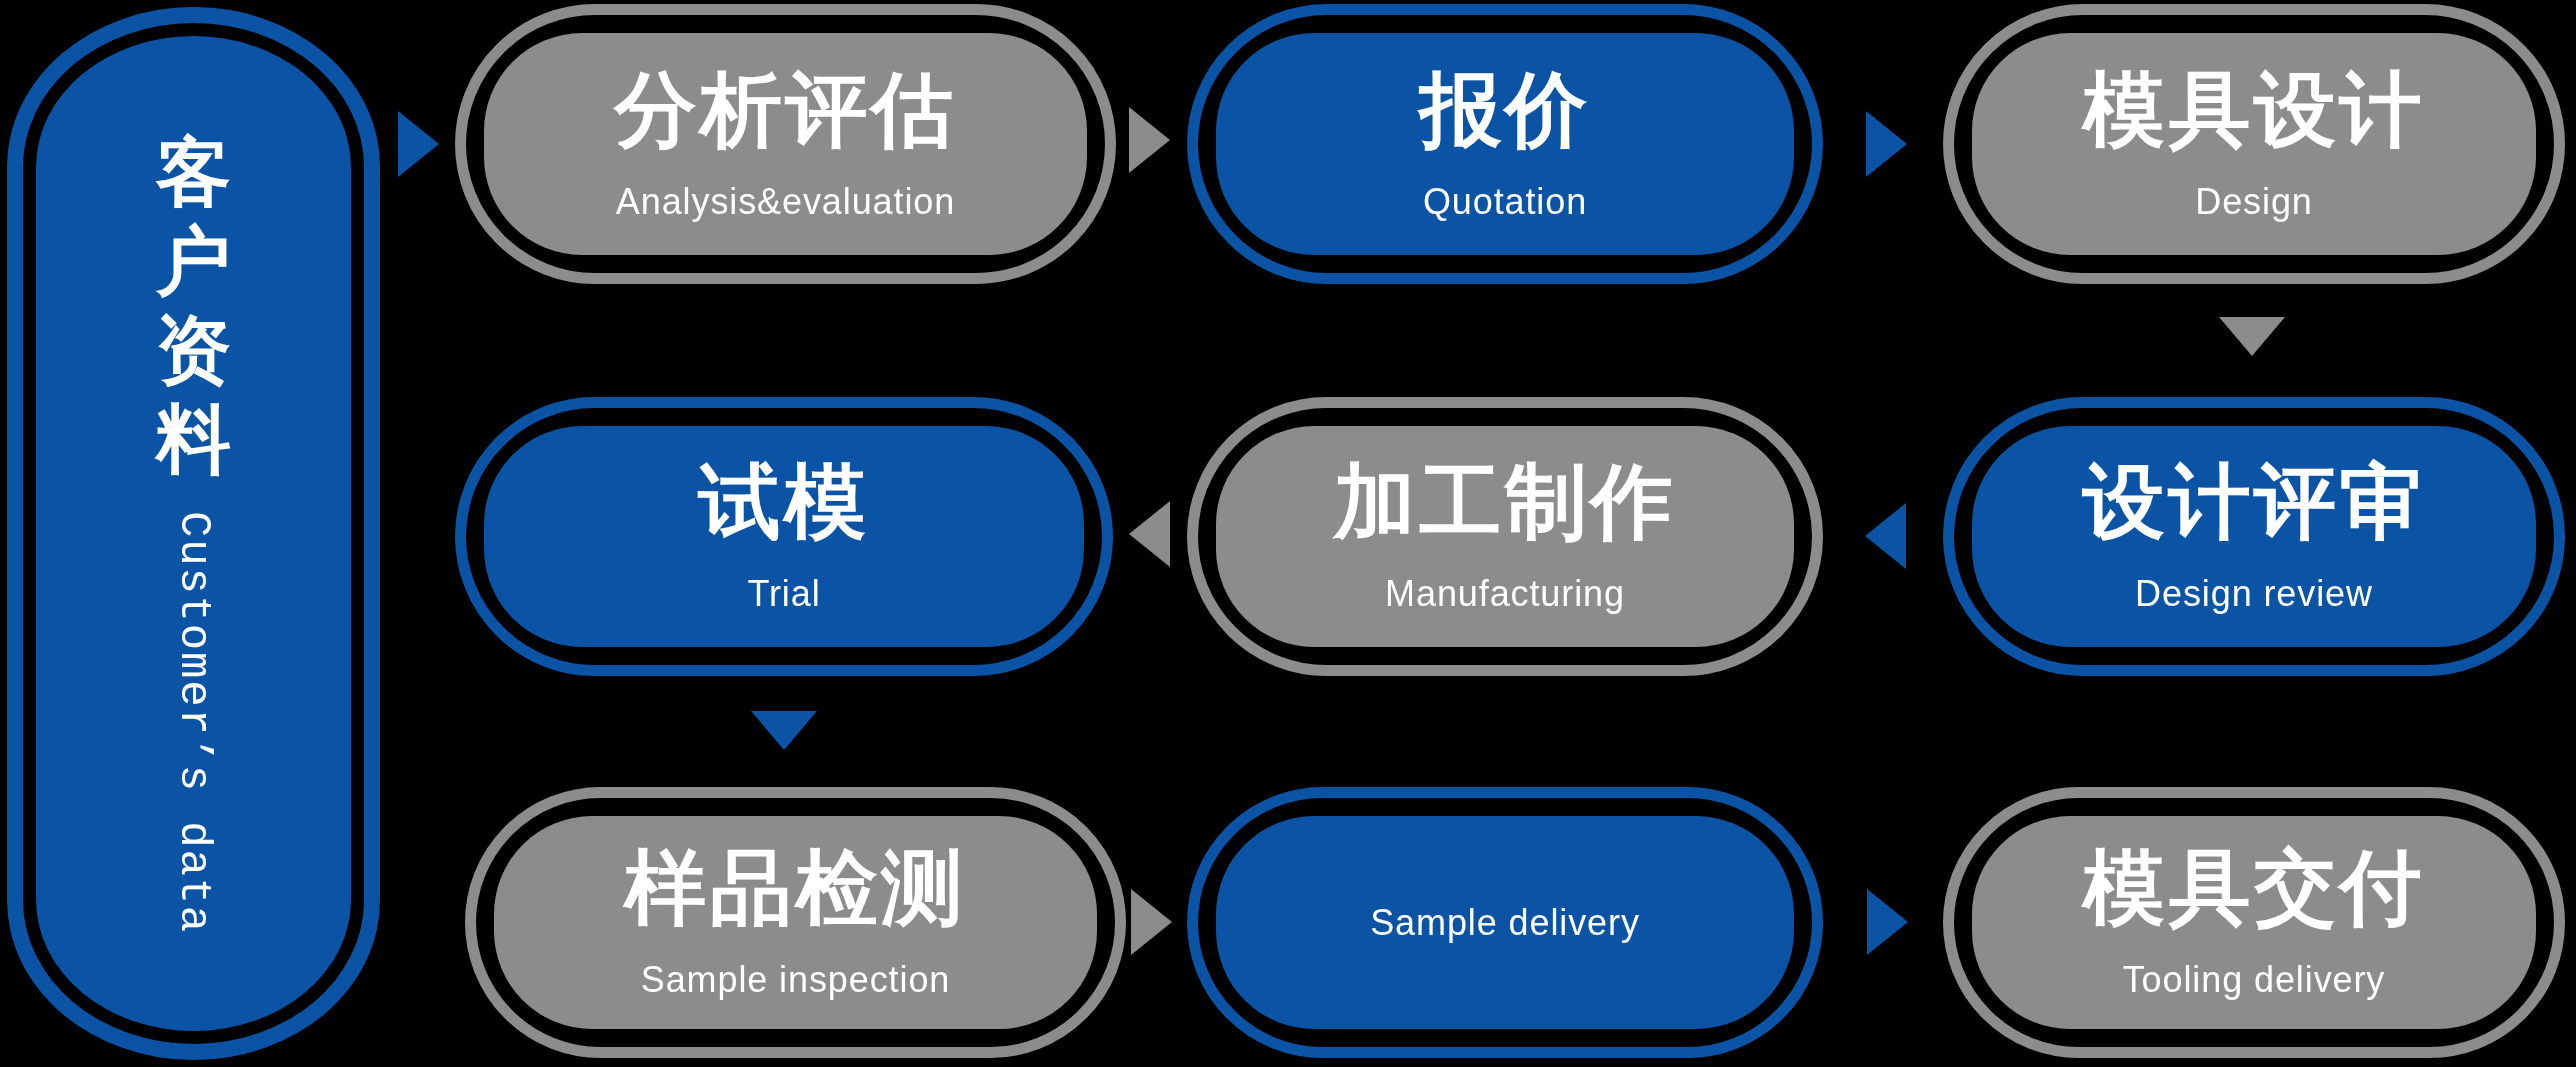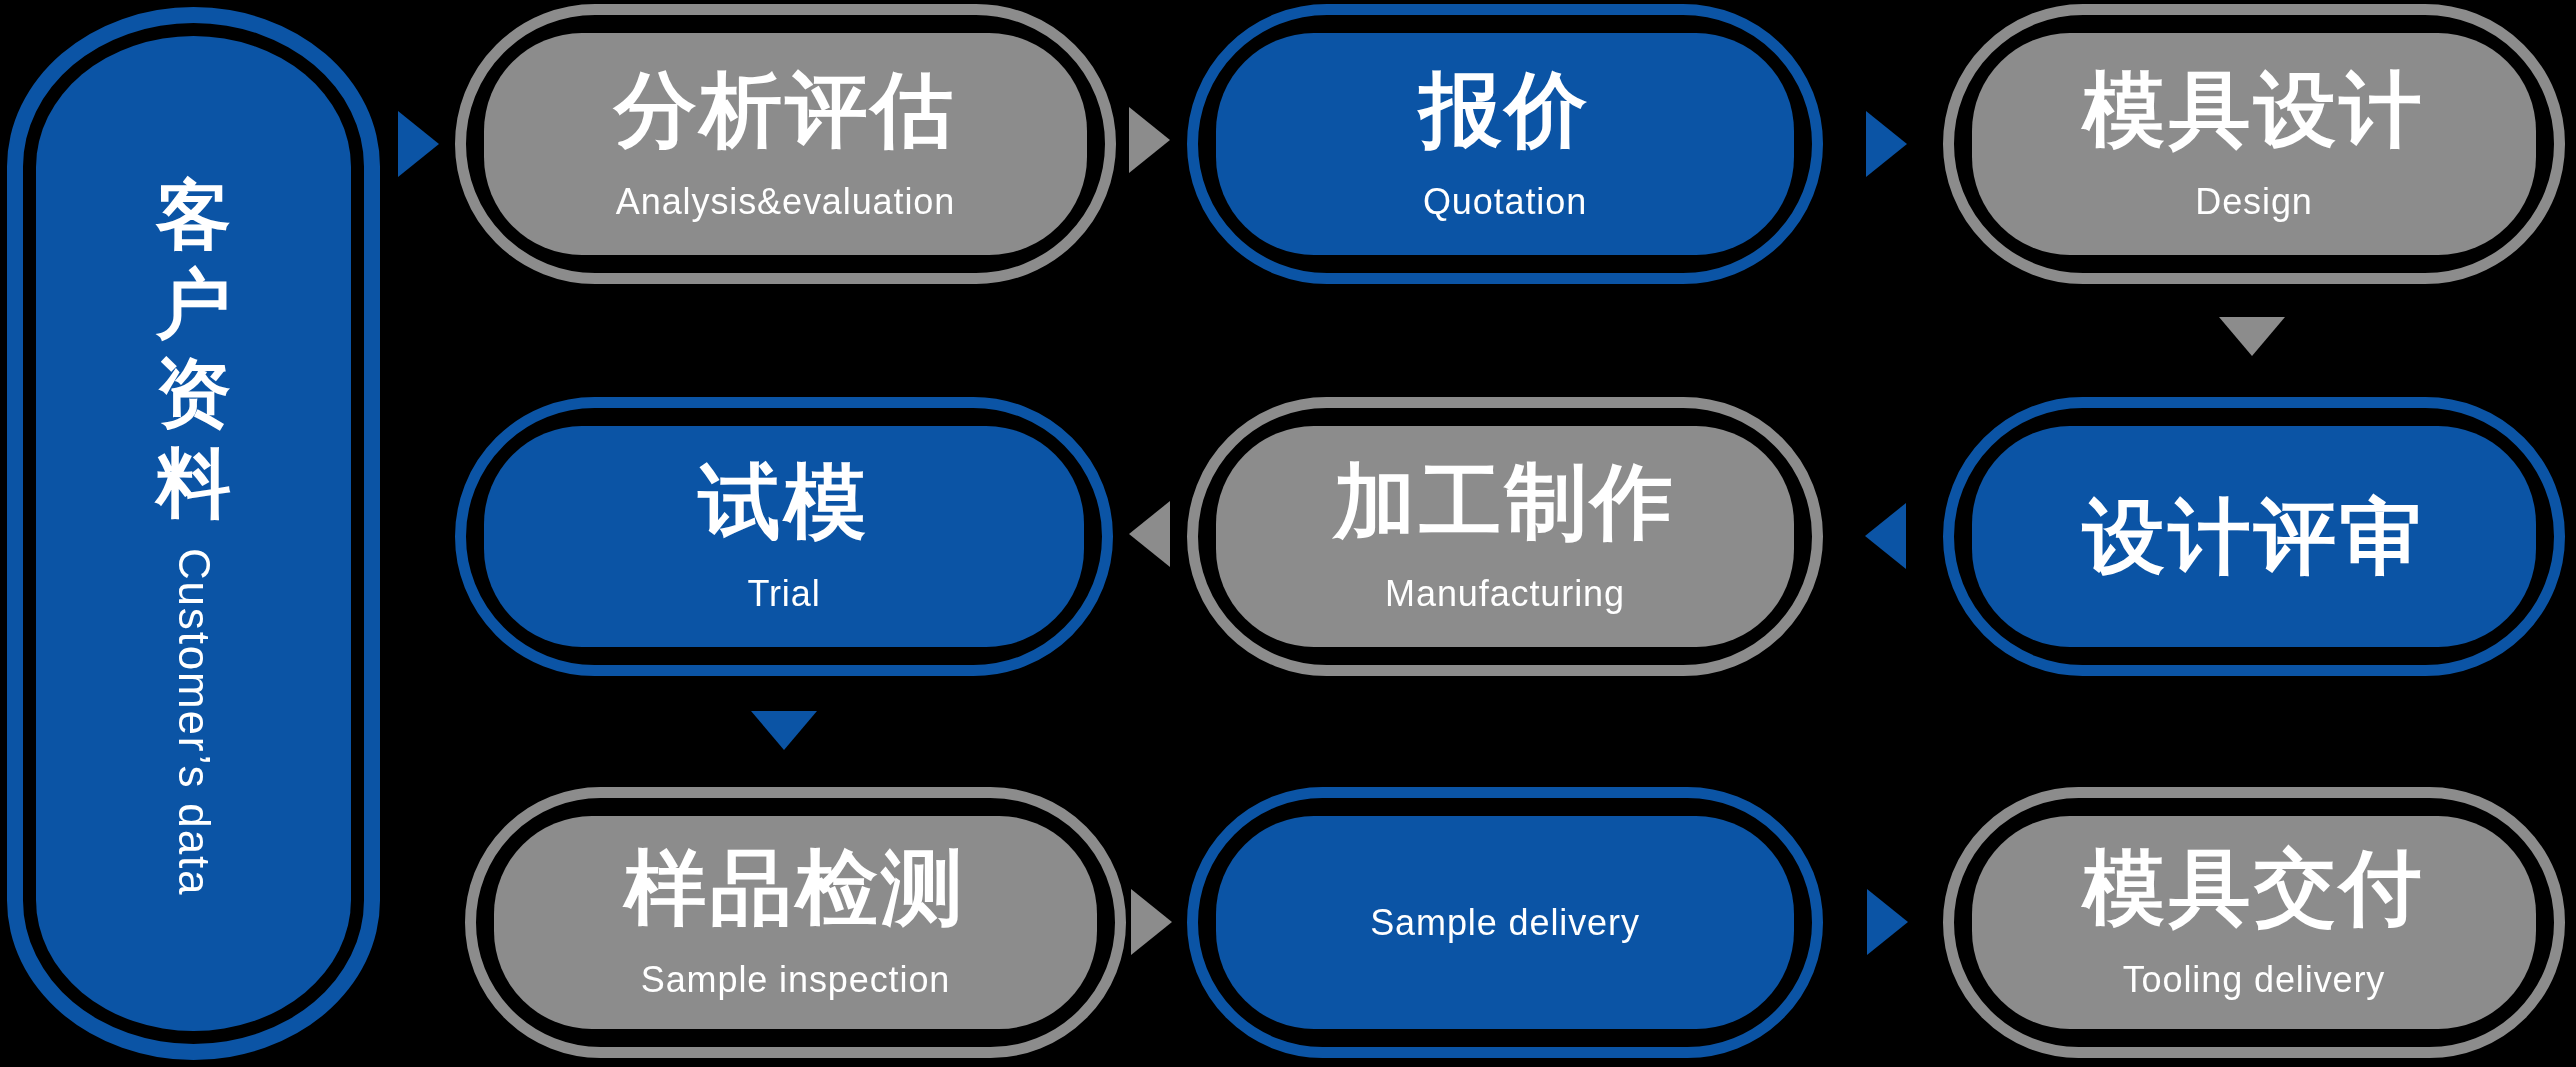--- a/index.html
+++ b/index.html
@@ -24,20 +24,21 @@
     border:16px solid var(--blue);
     border-radius:187px / 160px;
     box-sizing:border-box;
   }
   .pill-inner{
     position:absolute;inset:13.3px;
     background:var(--blue);
     border-radius:160px / 133px;
     display:flex;flex-direction:column;align-items:center;justify-content:center;
     gap:20px;
+    font-family:Liberation Mono, monospace;
   }
   .pill-zh{
     font-size:75px;line-height:1.19;font-weight:700;
     width:1em;text-align:center;word-break:break-all;
     letter-spacing:0;
   }
   .pill-en{
     writing-mode:vertical-rl;
     font-size:44px;font-weight:400;letter-spacing:1.8px;
   }
@@ -122,20 +123,21 @@
   <div class="node gray" style="left:1187px;top:397px;width:636px;height:279px">
     <div class="node-inner">
       <div class="zh">加工制作</div>
       <div class="en">Manufacturing</div>
     </div>
   </div>
 
   <div class="node blue" style="left:1943px;top:397px;width:622px;height:279px">
     <div class="node-inner">
       <div class="zh">设计评审</div>
+      <div class="en">Design review</div>
     </div>
   </div>
 
   <div class="node gray" style="left:465px;top:787px;width:661px;height:271px">
     <div class="node-inner">
       <div class="zh">样品检测</div>
       <div class="en">Sample inspection</div>
     </div>
   </div>
 

